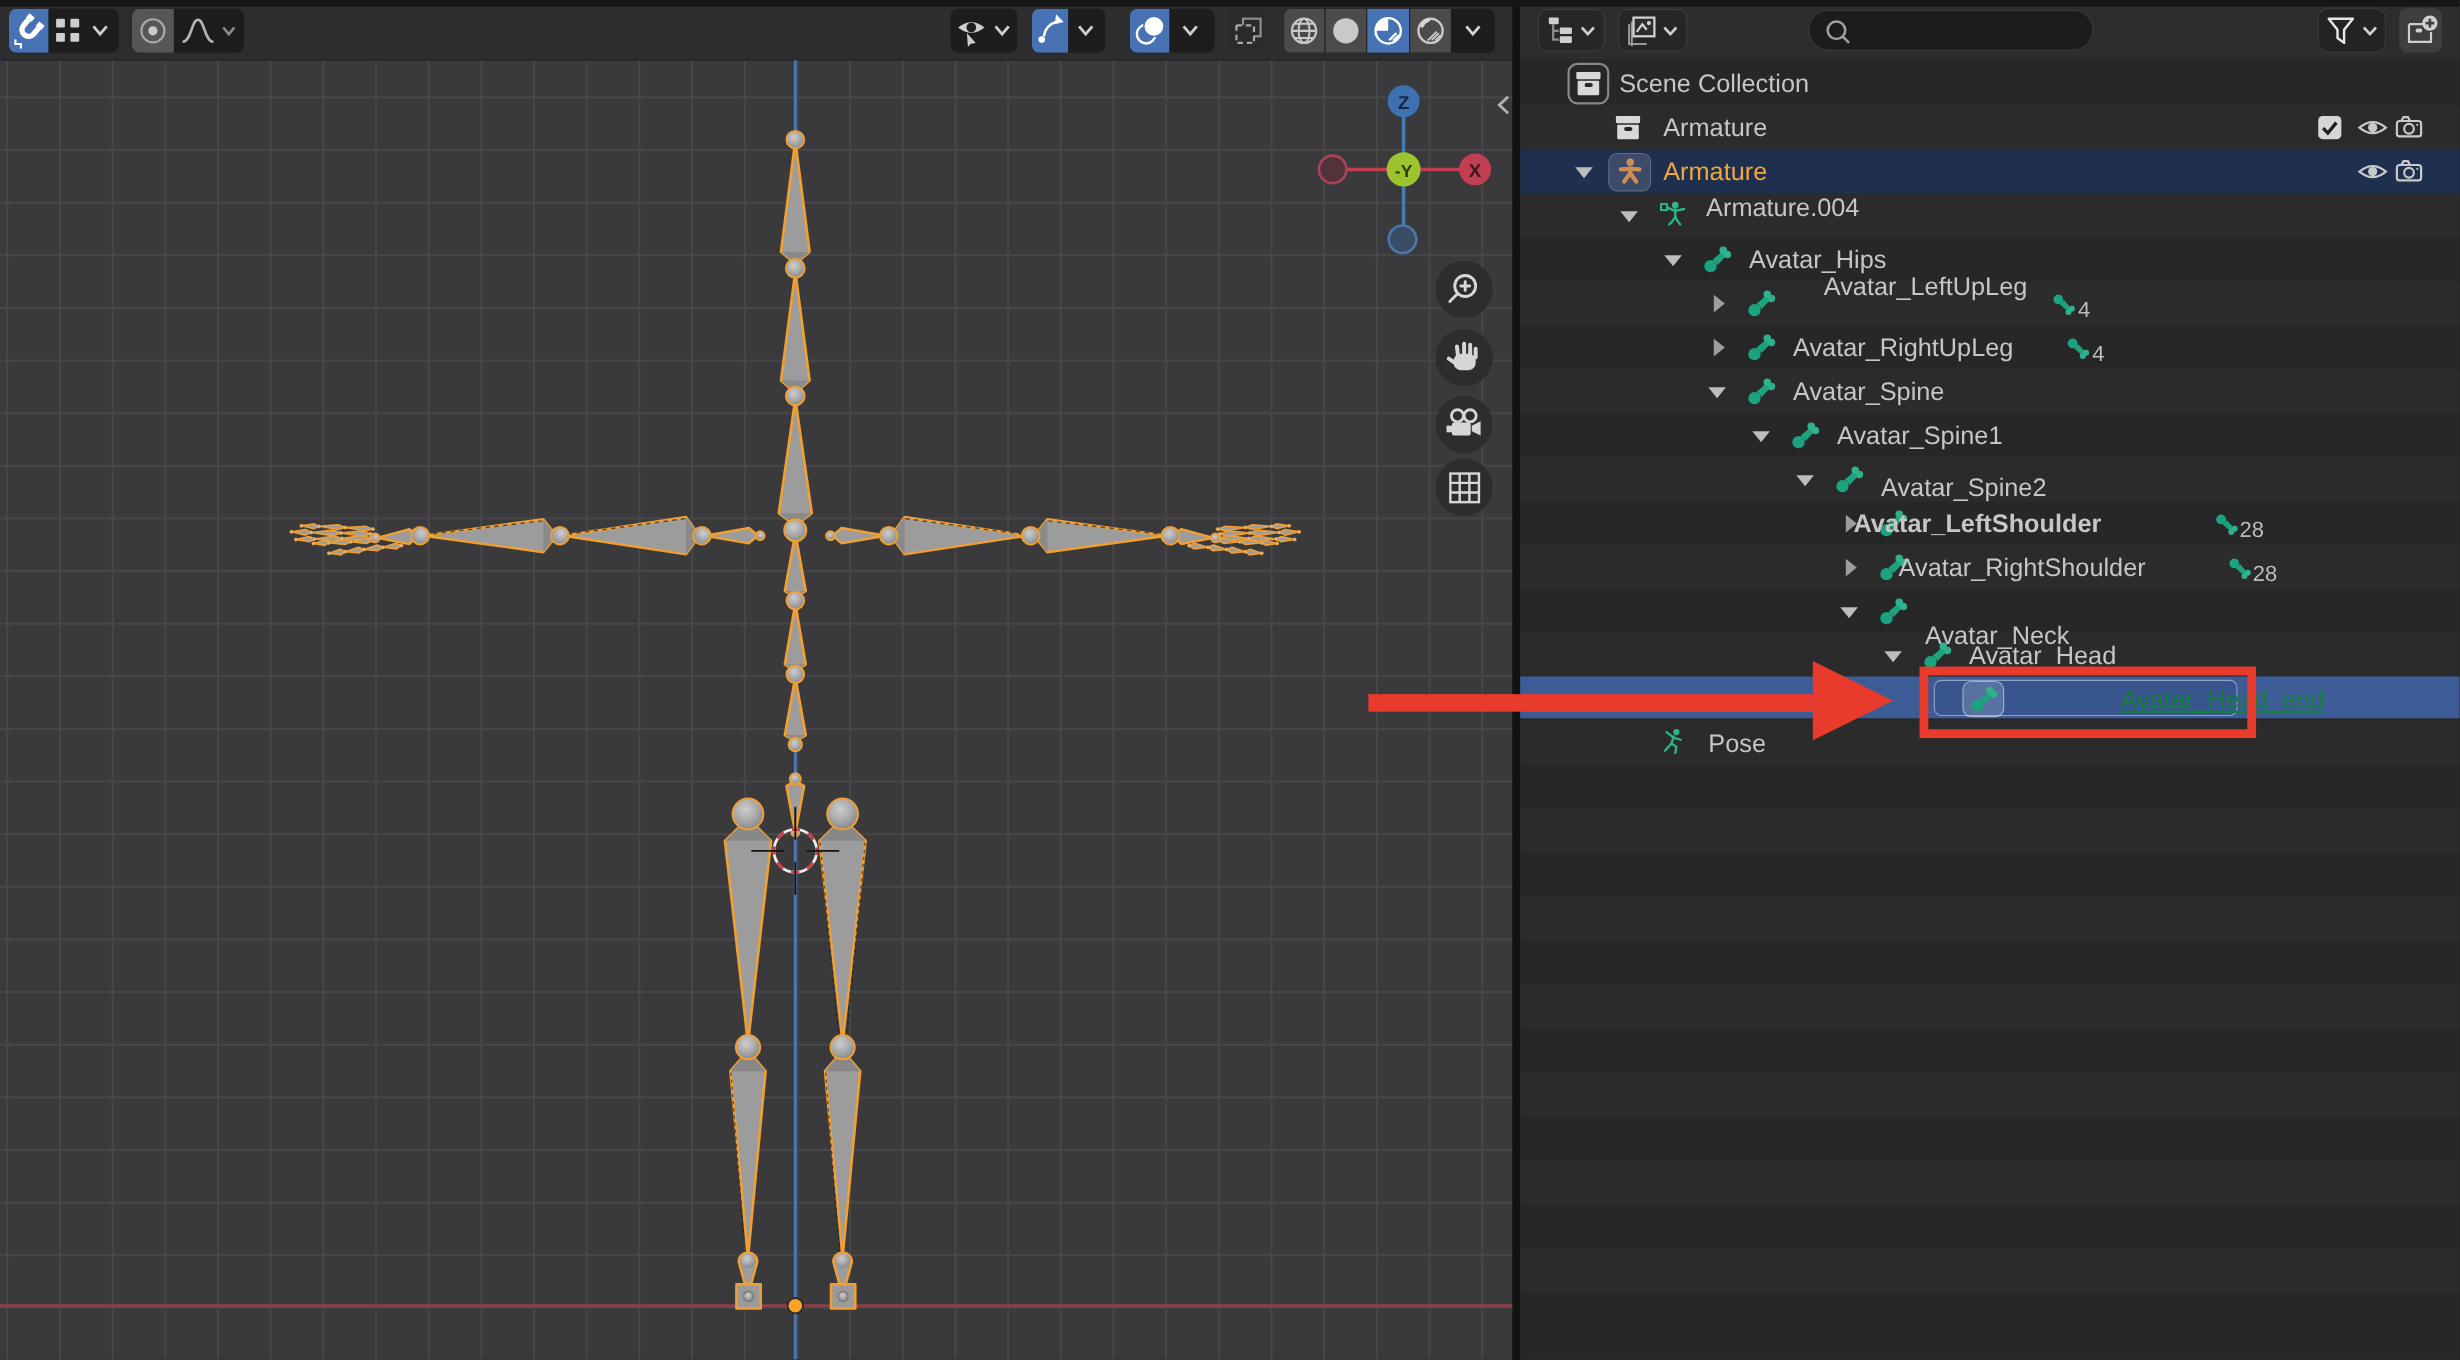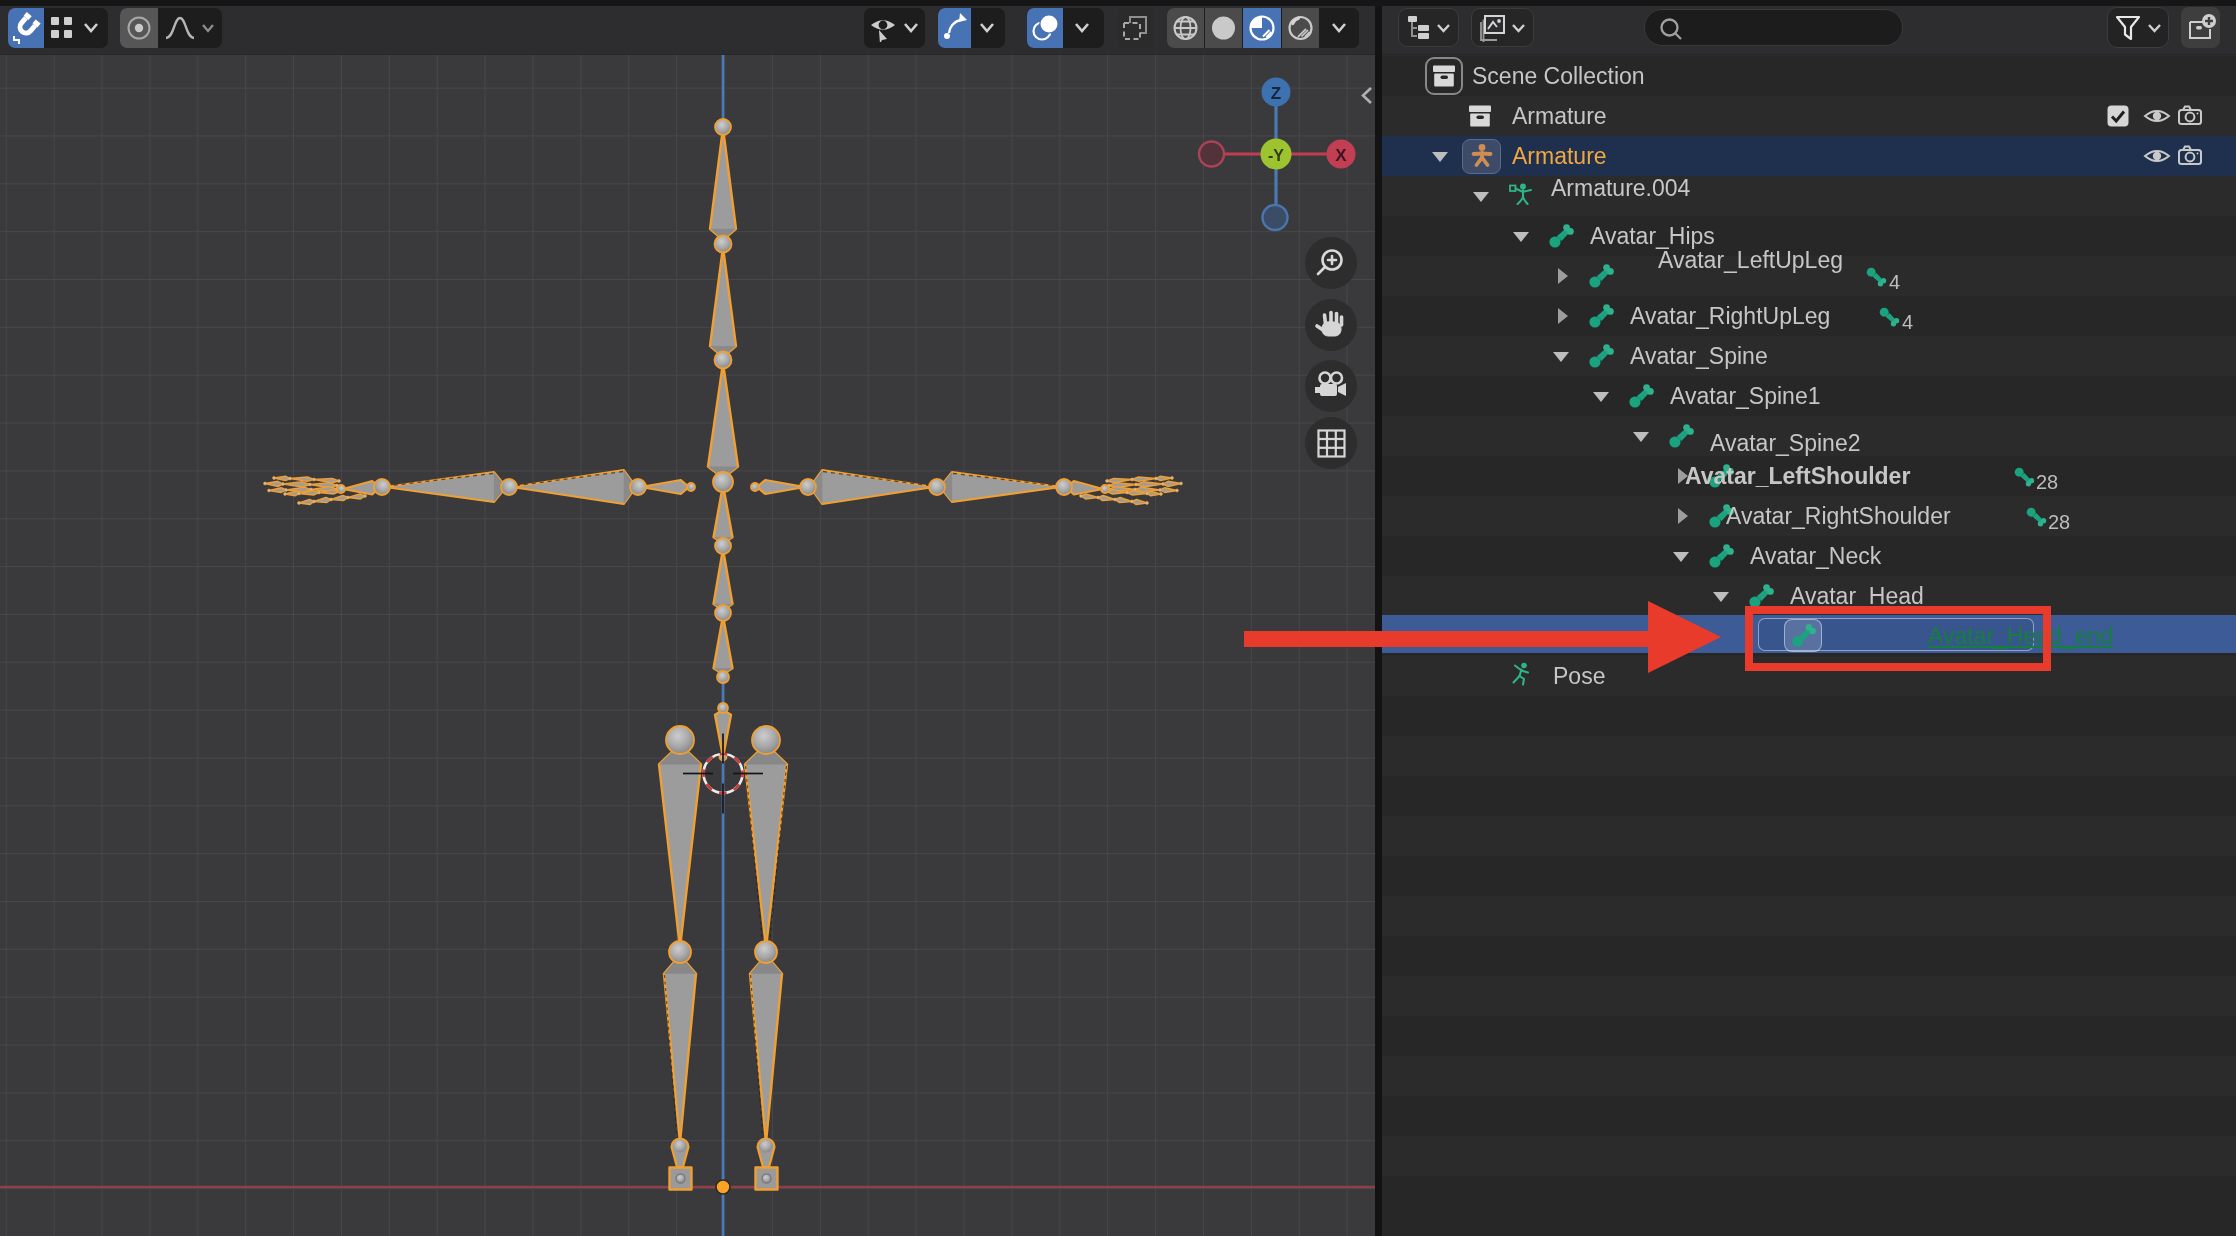--- a/index.html
+++ b/index.html
@@ -549,21 +549,21 @@
   <span class="t" style="left:1726px;top:496px;">Avatar_RightShoulder</span>
   <svg class="ic" style="left:2024px;top:505px" width="24" height="24" viewBox="0 0 30 30">
       <use href="#boneI" transform="translate(0,30) scale(1,-1)"></use>
     </svg>
   <span class="num" style="left:2048px;top:511px;">28</span>
 
   <div class="td" style="left:1673px;top:552px;"></div>
   <svg class="ic" style="left:1706px;top:541px" width="30" height="30" viewBox="0 0 30 30">
       <use href="#boneI"></use>
     </svg>
-  <span class="t" style="left:1750px;top:536px;">Avatar_Neck</span>
+  <span class="t" style="left:1750px;top:557px;">Avatar_Neck</span>
 
   <div class="td" style="left:1713px;top:592px;"></div>
   <svg class="ic" style="left:1746px;top:581px" width="30" height="30" viewBox="0 0 30 30">
       <use href="#boneI"></use>
     </svg>
   <span class="t" style="left:1790px;top:576px;">Avatar_Head</span>
 
   <div class="abs" style="left:1784px;top:619px;width:38px;height:33px;background:rgba(255,255,255,0.17);border:1px solid rgba(235,240,250,0.5);border-radius:8px;box-sizing:border-box;"></div>
   <svg class="ic" style="left:1789px;top:621px" width="29" height="29" viewBox="0 0 30 30">
       <use href="#boneI"></use>

